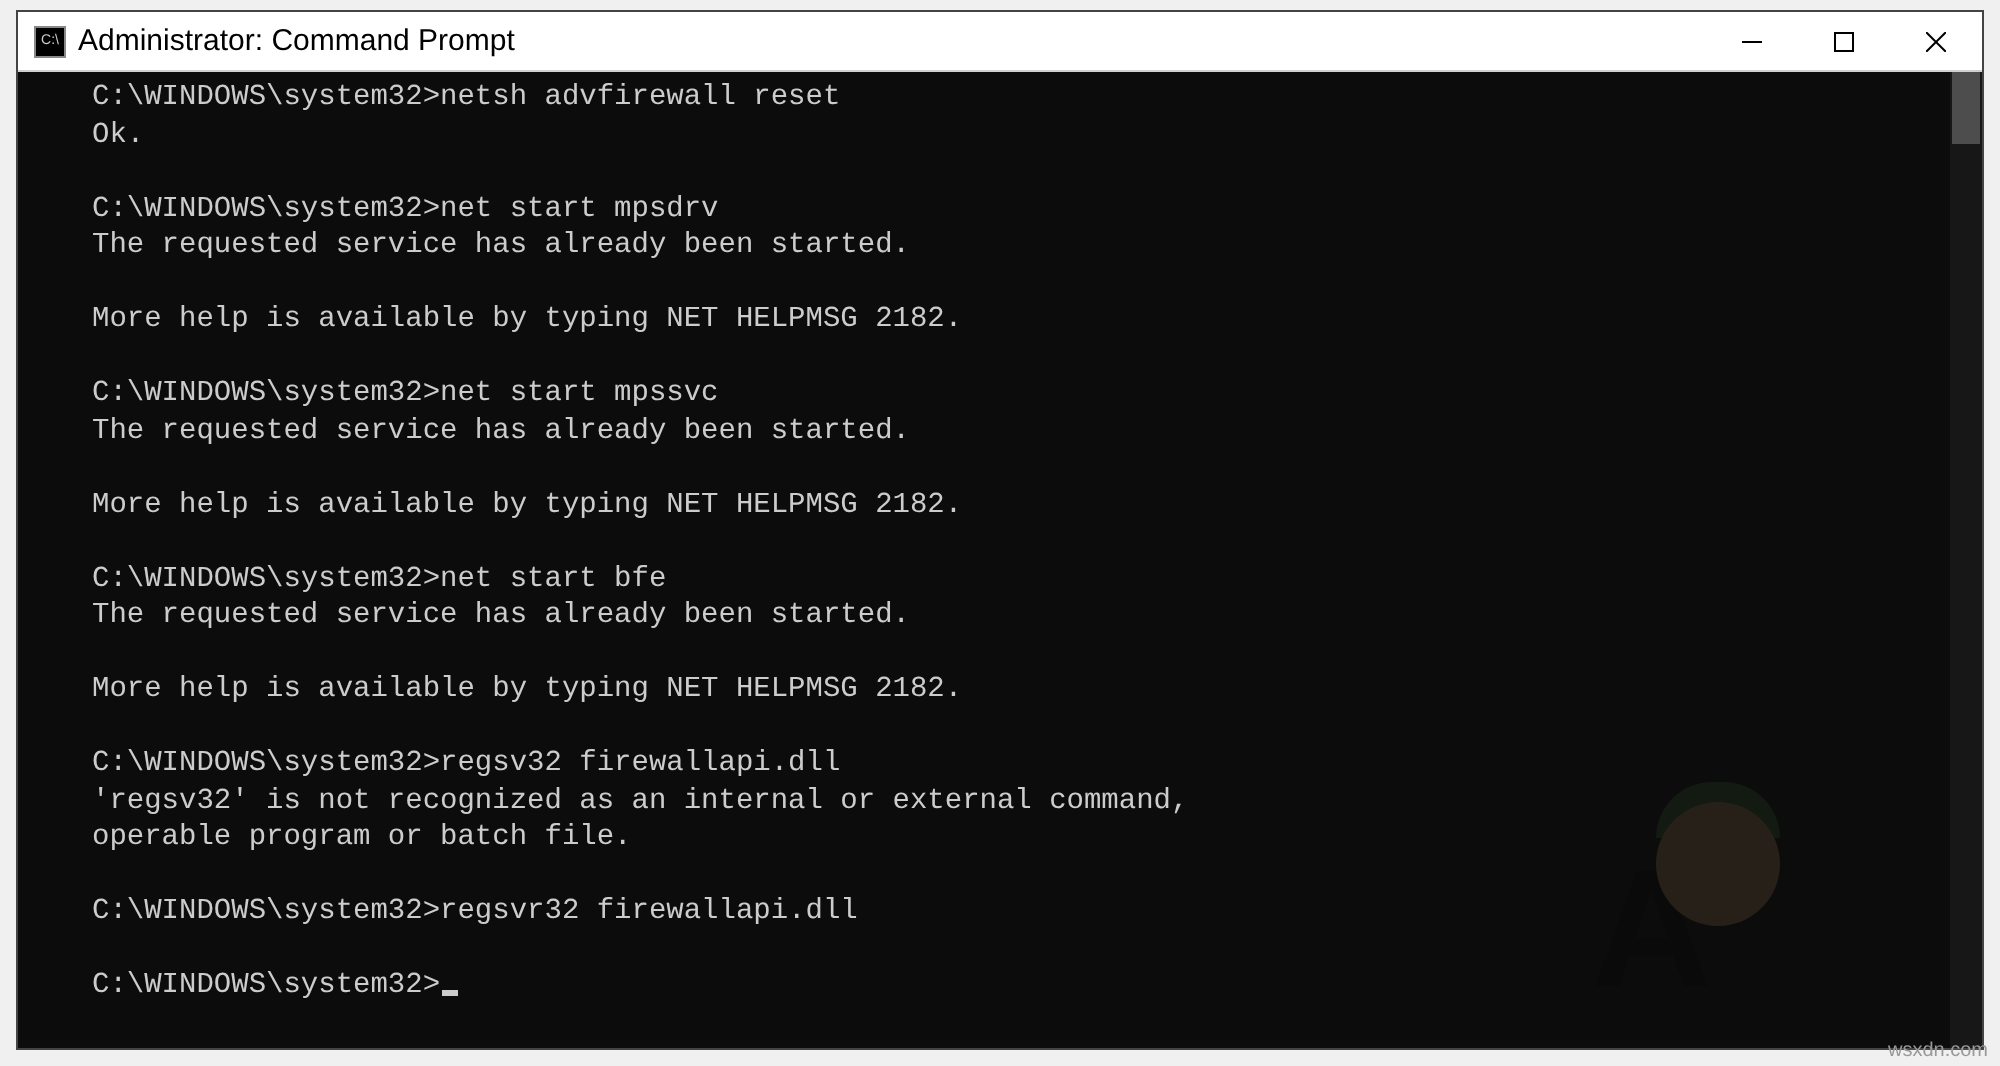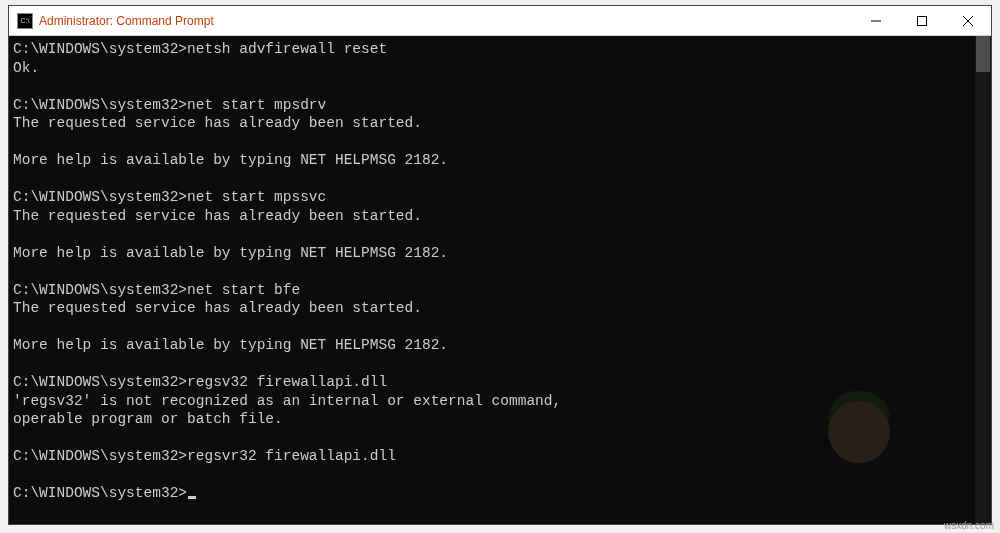--- a/index.html
+++ b/index.html
@@ -37,22 +37,22 @@
       background: #000;
       border: 1px solid #888;
       position: relative;
       font-size: 7px;
       color: #ccc;
       display: flex;
       align-items: center;
       justify-content: center;
     }
     .title-text {
-      font-size: 12px;
-      color: #c2410c;
+      font-size: 15px;
+      color: #000000;
       flex: 1;
     }
     .window-controls {
       display: flex;
       height: 100%;
     }
     .win-btn {
       width: 46px;
       height: 100%;
       display: flex;
@@ -61,20 +61,21 @@
       font-size: 10px;
       color: #000;
       cursor: default;
     }
     .win-btn svg { width: 10px; height: 10px; }
     .terminal-wrap {
       flex: 1;
       display: flex;
       background: #0c0c0c;
       overflow: hidden;
+      padding-left: 33px;
     }
     .terminal {
       flex: 1;
       background: #0c0c0c;
       color: #ccc;
       font-family: Consolas, "Courier New", monospace;
       font-size: 14.5px;
       line-height: 18.5px;
       padding: 4px 4px 0 4px;
       white-space: pre;

